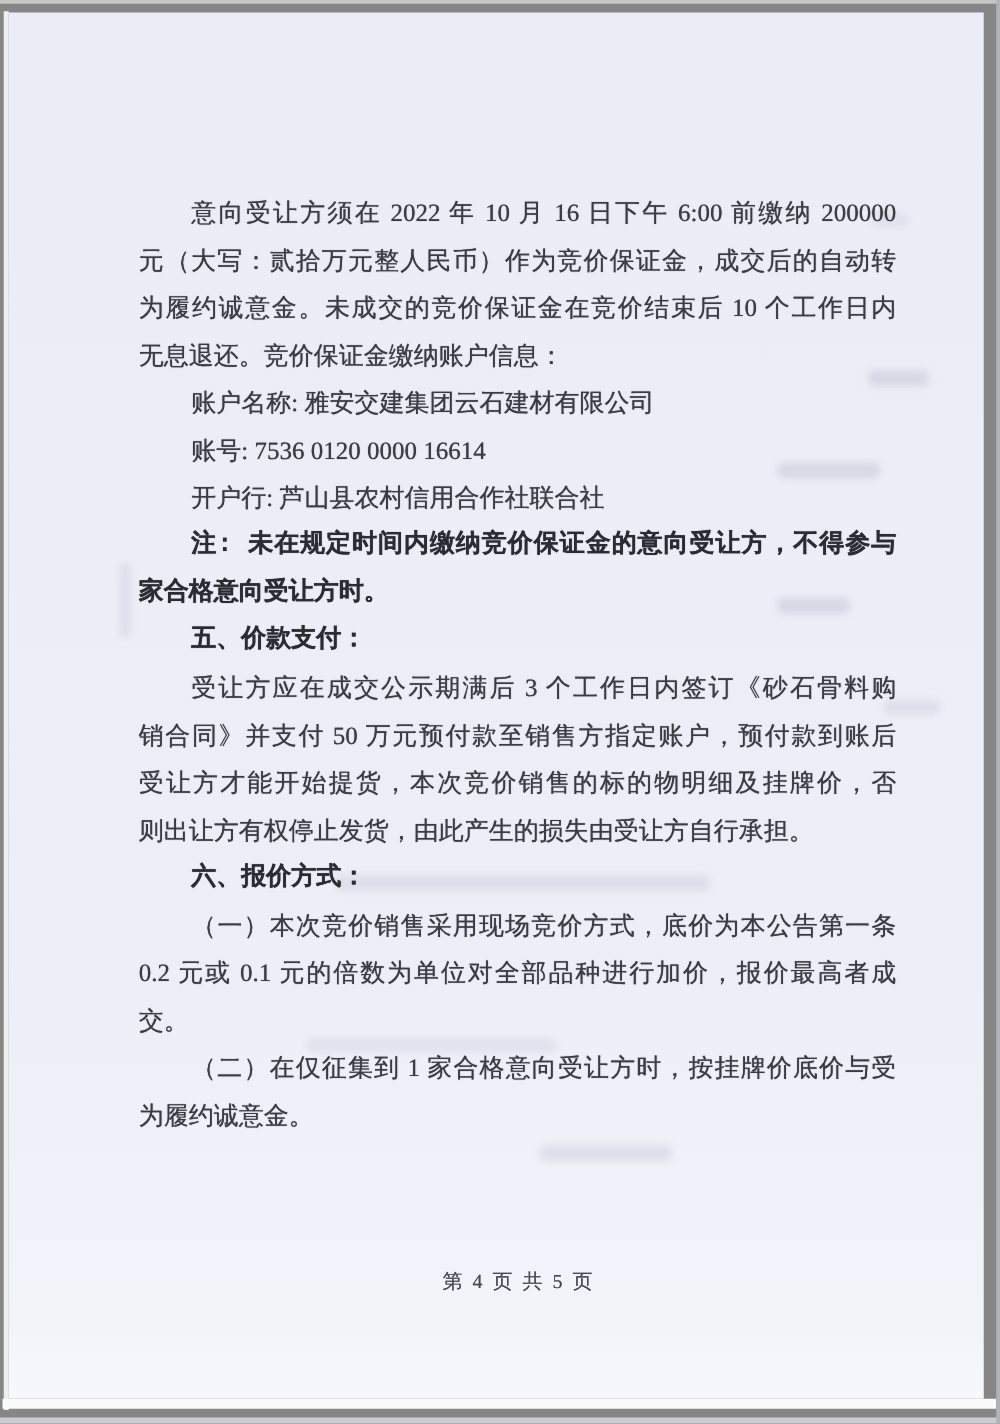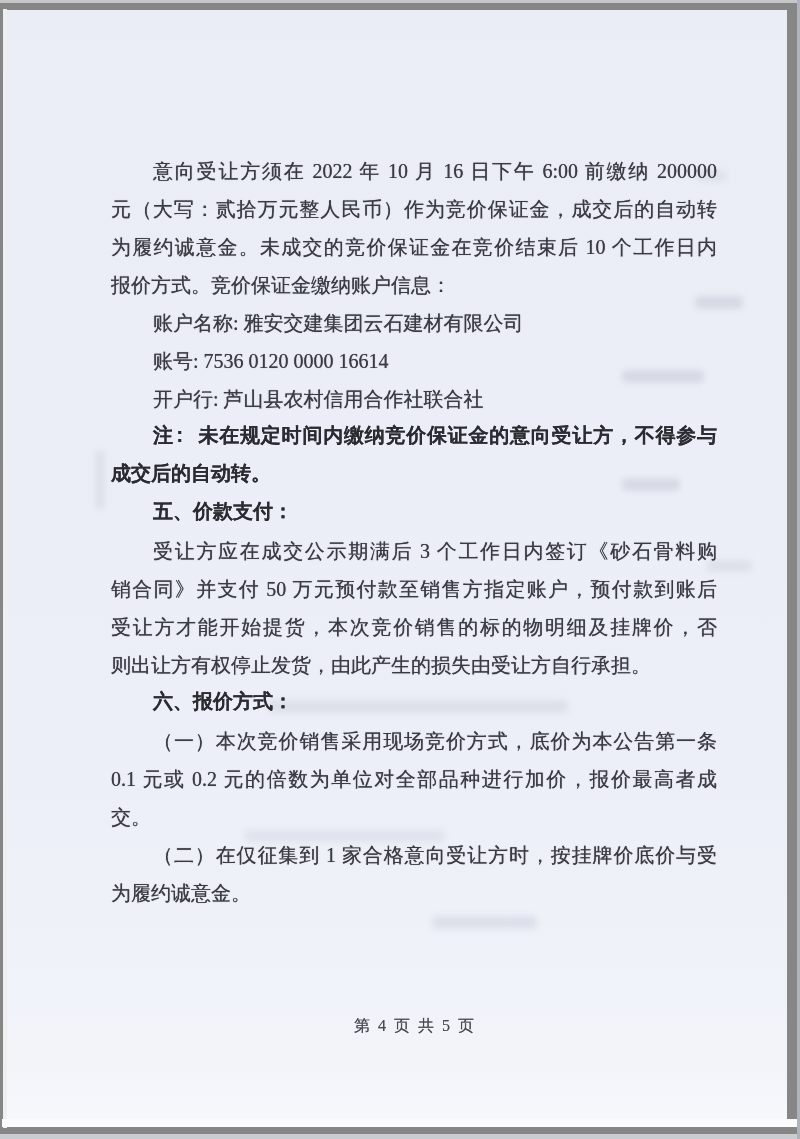--- a/index.html
+++ b/index.html
@@ -85,33 +85,33 @@
   <div class="ghost g5"></div>
   <div class="ghost g6"></div>
   <div class="ghost g7"></div>
   <div class="ghost g8"></div>
   <div class="ghost g9"></div>
 
   <div class="doc-body">
     <div class="line indent justify">意向受让方须在 2022 年 10 月 16 日下午 6:00 前缴纳 200000</div>
     <div class="line justify">元（大写：贰拾万元整人民币）作为竞价保证金，成交后的自动转</div>
     <div class="line justify">为履约诚意金。未成交的竞价保证金在竞价结束后 10 个工作日内</div>
-    <div class="line">报价方式。竞价保证金缴纳账户信息：</div>
+    <div class="line">无息退还。竞价保证金缴纳账户信息：</div>
     <div class="line indent">账户名称: 雅安交建集团云石建材有限公司</div>
     <div class="line indent">账号: 7536 0120 0000 16614</div>
     <div class="line indent">开户行: 芦山县农村信用合作社联合社</div>
     <div class="line indent justify bold">注: 未在规定时间内缴纳竞价保证金的意向受让方，不得参与</div>
-    <div class="line bold">成交后的自动转。</div>
+    <div class="line bold">家合格意向受让方时。</div>
     <div class="line indent bold">五、价款支付：</div>
     <div class="line indent justify">受让方应在成交公示期满后 3 个工作日内签订《砂石骨料购</div>
     <div class="line justify">销合同》并支付 50 万元预付款至销售方指定账户，预付款到账后</div>
     <div class="line justify">受让方才能开始提货，本次竞价销售的标的物明细及挂牌价，否</div>
     <div class="line">则出让方有权停止发货，由此产生的损失由受让方自行承担。</div>
     <div class="line indent bold">六、报价方式：</div>
     <div class="line indent justify">（一）本次竞价销售采用现场竞价方式，底价为本公告第一条</div>
-    <div class="line justify">0.1 元或 0.2 元的倍数为单位对全部品种进行加价，报价最高者成</div>
+    <div class="line justify">0.2 元或 0.1 元的倍数为单位对全部品种进行加价，报价最高者成</div>
     <div class="line">交。</div>
     <div class="line indent justify">（二）在仅征集到 1 家合格意向受让方时，按挂牌价底价与受</div>
     <div class="line">为履约诚意金。</div>
   </div>
 
   <div class="footer">第 4 页 共 5 页</div>
 </div>
 
 </body></html>

